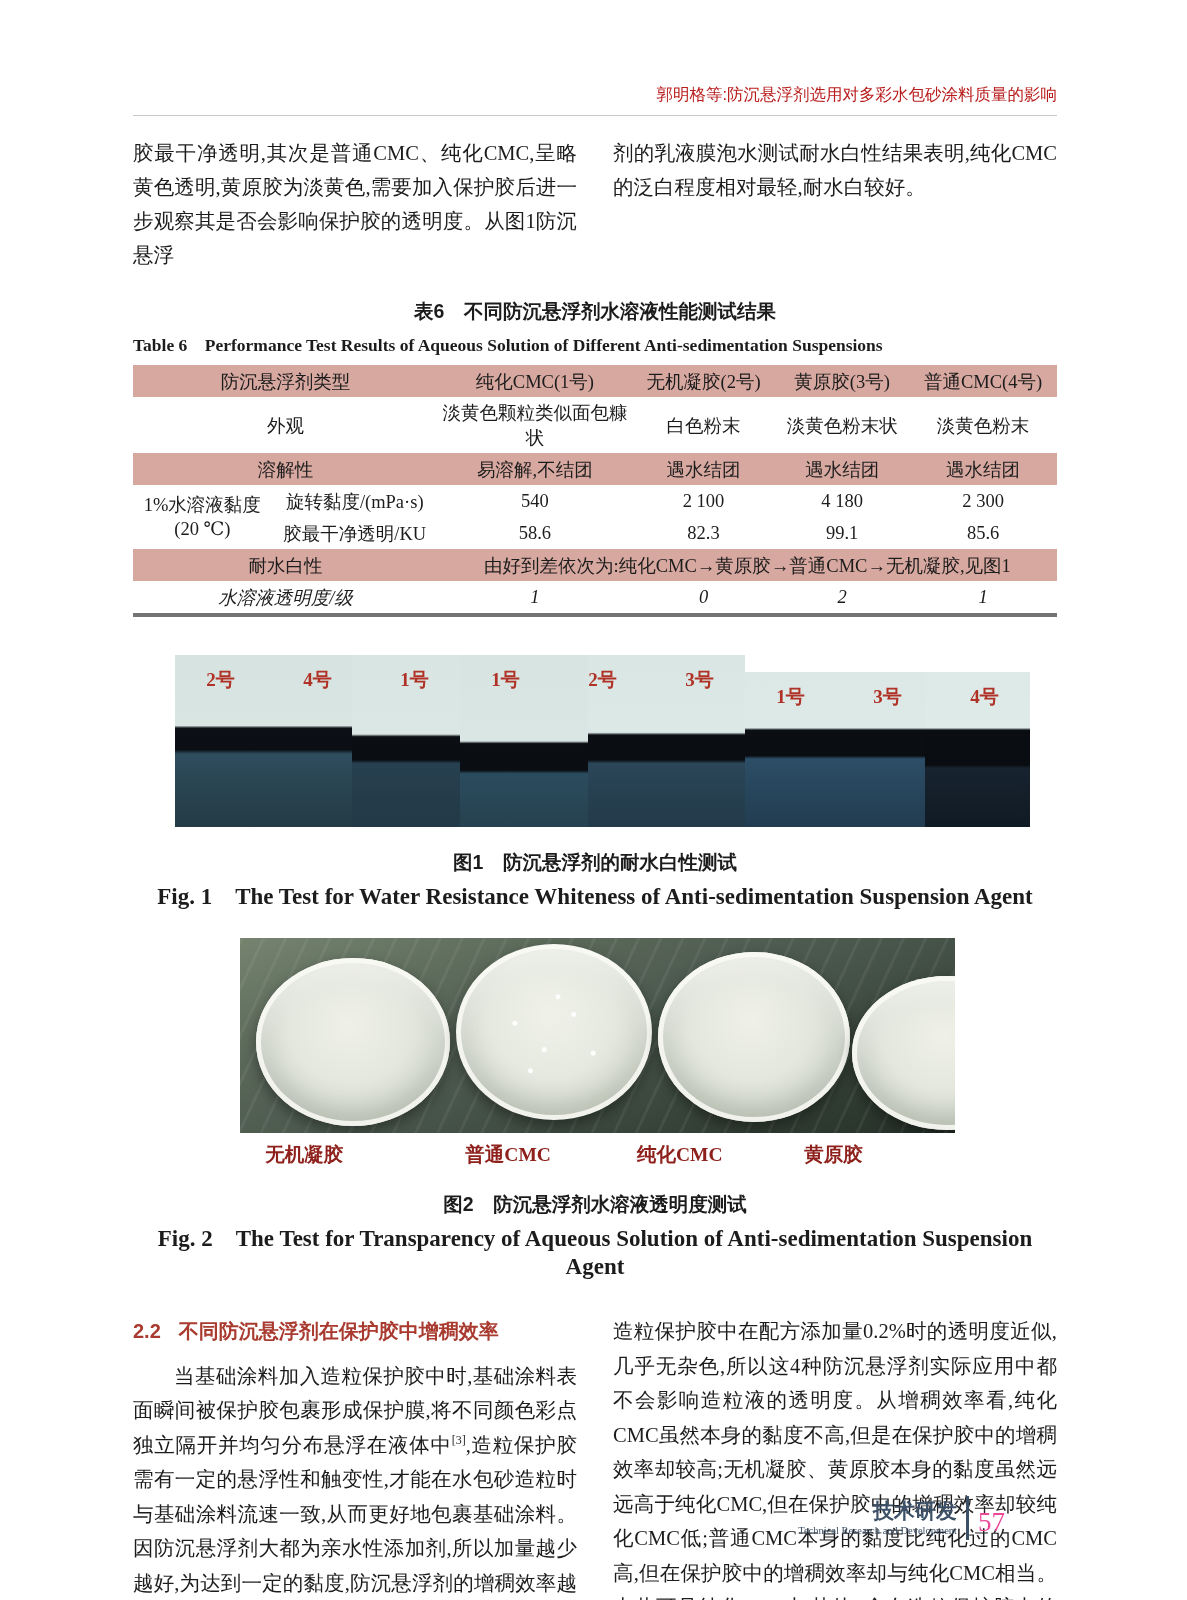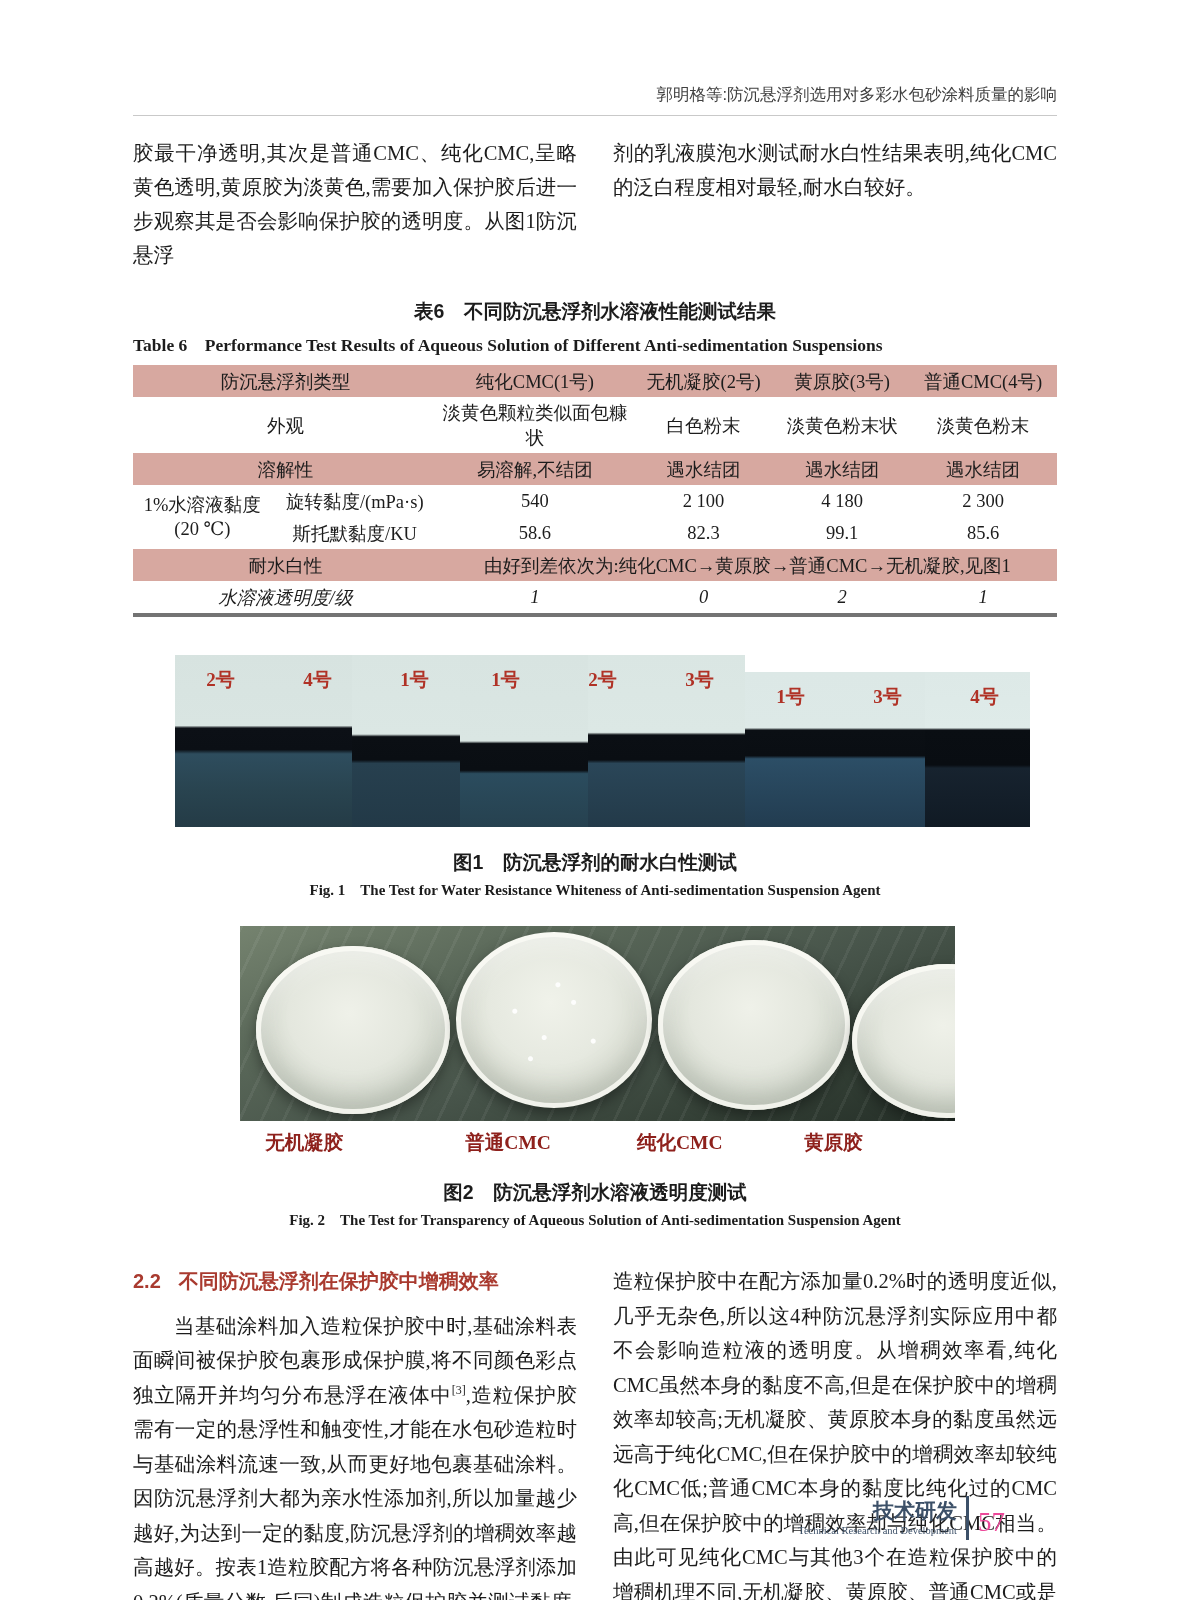--- a/index.html
+++ b/index.html
@@ -1,21 +1,21 @@
 <!DOCTYPE html>
 <html><head>
 <meta charset="utf-8">
 <style>
   html,body{margin:0;padding:0;background:#ffffff;}
   body{width:1187px;height:1600px;position:relative;overflow:hidden;
        font-family:"Liberation Serif","DejaVu Serif",serif;color:#1c1c1c;}
   .content{position:absolute;left:133px;width:924px;top:0;}
 
   
-  .running{margin-top:84px;text-align:right;font-size:16.5px;color:#404040;
+  .running{margin-top:84px;text-align:right;font-size:16.5px;color:#b91c1c;
            font-family:"Liberation Sans","DejaVu Sans",sans-serif;}
   .head-rule{border:none;border-top:1px solid #c9c9c9;margin:9px 0 0 0;}
 
   
   .cols{display:flex;gap:36px;margin-top:20px;}
   .col{flex:1;font-size:20.5px;line-height:34px;text-align:justify;}
 
   
   .tb-cap-zh{margin-top:26px;text-align:center;font-size:19.5px;font-weight:bold;
              font-family:"Liberation Sans","DejaVu Sans",sans-serif;}
@@ -40,21 +40,21 @@
   .p2b{left:45%;width:55%;background:linear-gradient(180deg,#dae6e3 0%,#dce8e5 45%,#0b0f14 46.5%,#0a0e13 61%,#2a4658 63%,#233a49 100%);}
   .p3{margin-top:17px;height:155px;flex:1;position:relative;overflow:hidden;}
   .p3a{left:0;width:63%;background:linear-gradient(180deg,#dce8e6 0%,#dde9e7 36%,#0b0f14 37.5%,#0a0e13 54%,#2c4e66 56%,#223c50 100%);}
   .p3b{left:63%;width:37%;background:linear-gradient(180deg,#dde9e7 0%,#dfebe9 36%,#0a0e13 37.5%,#090d12 60%,#17232f 62%,#101a24 100%);}
   .panel-labels{position:absolute;top:12px;left:0;right:0;display:flex;
                 justify-content:space-between;padding:0 11%;z-index:2;}
   .panel-labels span{color:#b03226;font-weight:bold;font-size:19px;}
 
   .fig-cap-zh{margin-top:22px;text-align:center;font-size:19.5px;font-weight:bold;
               font-family:"Liberation Sans","DejaVu Sans",sans-serif;}
-  .fig-cap-en{margin-top:5px;text-align:center;font-size:15px;font-weight:bold;}
+  .fig-cap-en{margin-top:5px;text-align:center;font-size:23px;font-weight:bold;}
 
   
   .fig2{position:relative;width:715px;height:195px;margin:26px 0 0 107px;overflow:hidden;
         background:linear-gradient(160deg,#75836f 0%,#5a6859 28%,#47544a 55%,#333f35 80%,#242e27 100%);}
   .fig2::after{content:"";position:absolute;inset:0;
         background:repeating-linear-gradient(115deg,rgba(255,255,255,0.06) 0 3px,rgba(0,0,0,0) 3px 20px);}
   .bowl{position:absolute;border-radius:50%;z-index:1;
         background:radial-gradient(ellipse at 48% 40%,#eff1e9 0%,#e4e7de 42%,#d4d9ce 68%,#c4cabe 86%,#edefe7 93%,#d8dbd1 100%);
         box-shadow:0 6px 14px rgba(0,0,0,0.38),
                    inset 0 0 0 5px rgba(250,250,245,0.85),
@@ -147,21 +147,21 @@
         <span>1%水溶液黏度</span><br>
         <span>(20 ℃)</span>
       </td>
       <td class="lab">旋转黏度/(mPa·s)</td>
       <td class="ctr">540</td>
       <td class="ctr">2 100</td>
       <td class="ctr">4 180</td>
       <td class="ctr">2 300</td>
     </tr>
     <tr>
-      <td class="lab">斯托默黏度/KU</td>
+      <td class="lab">胶最干净透明/KU</td>
       <td class="ctr">58.6</td>
       <td class="ctr">82.3</td>
       <td class="ctr">99.1</td>
       <td class="ctr">85.6</td>
     </tr>
     <tr class="pink">
       <td colspan="2" class="lab">耐水白性</td>
       <td colspan="4" class="ctr">由好到差依次为:纯化CMC→黄原胶→普通CMC→无机凝胶,见图1</td>
     </tr>
     <tr class="t6-bottom">

